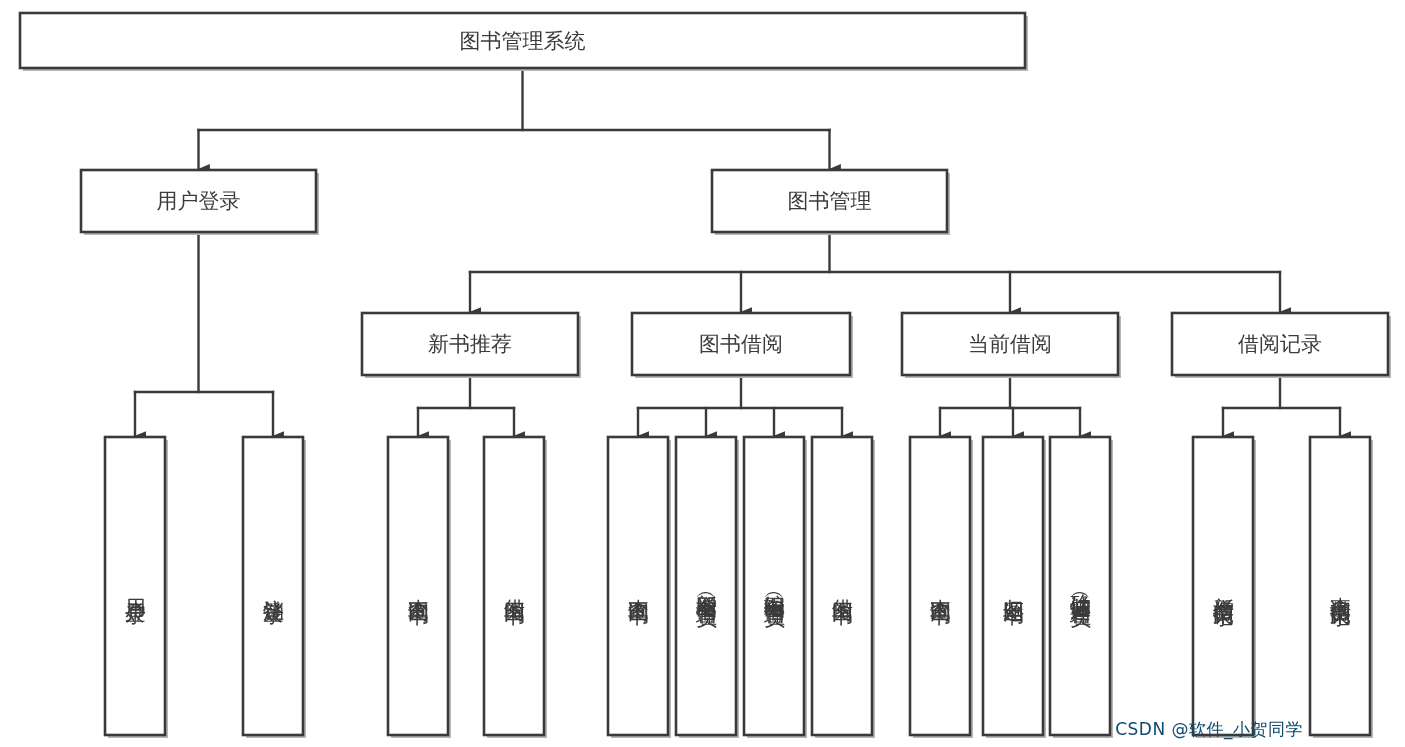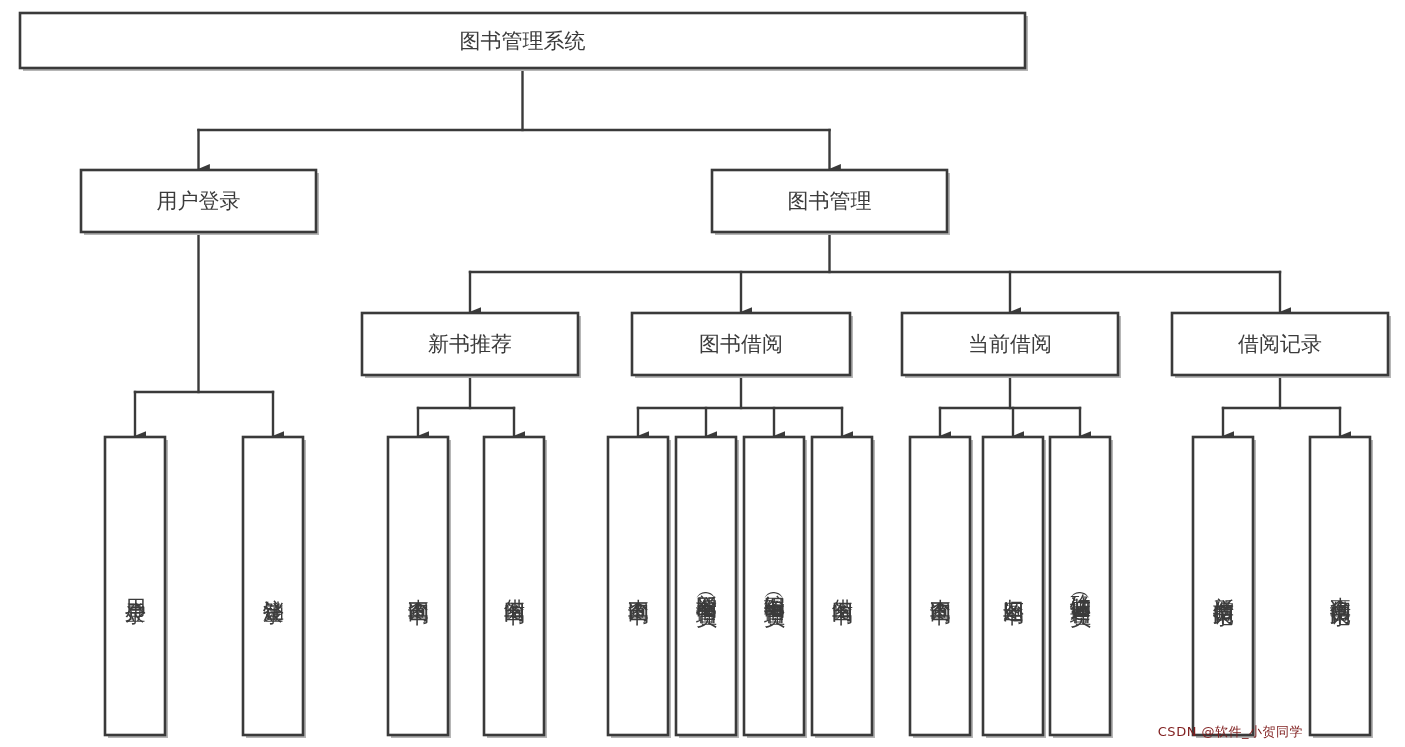--- a/index.html
+++ b/index.html
@@ -63,22 +63,22 @@
     color: #3b3b3b;
     white-space: nowrap;
     pointer-events: none;
     box-sizing: border-box;
   }
   .watermark {
     position: absolute;
     right: 8px;
     bottom: 6px;
     font-family: "DejaVu Sans", "Liberation Sans", sans-serif;
-    font-size: 13px;
-    color: #7f1d1d;
+    font-size: 17px;
+    color: #0c4a6e;
     letter-spacing: 0.5px;
     white-space: nowrap;
   }
 </style>
 </head>
 <body>
 
 <div id="diagram-root">
 
   <svg id="tree-svg" viewBox="0 0 1405 747">

